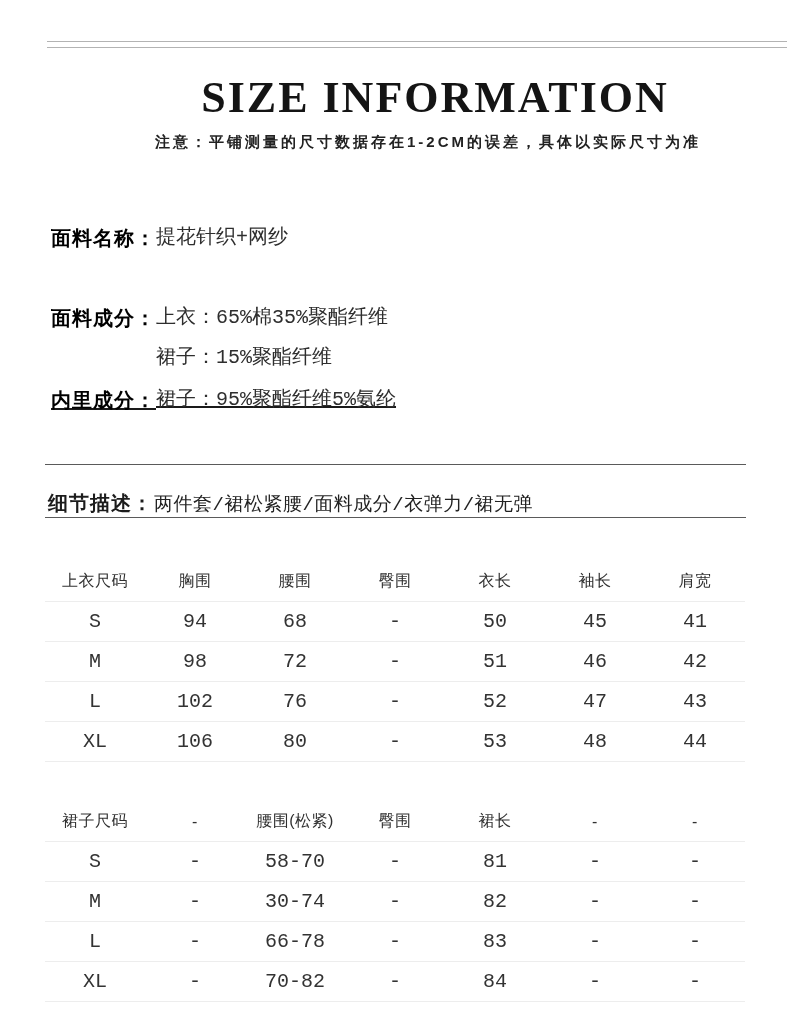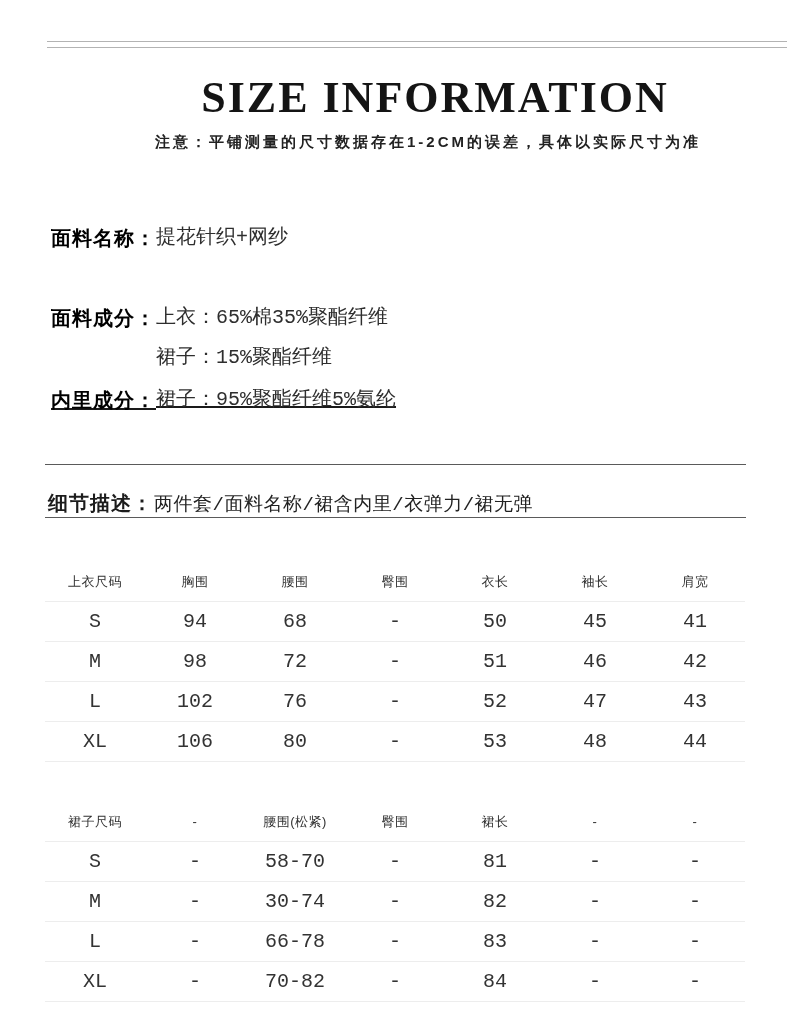--- a/index.html
+++ b/index.html
@@ -58,21 +58,21 @@
     display:flex;height:40px;align-items:center;
     border-bottom:1px solid #ededed;box-sizing:border-box;
   }
   .t-cell{
     flex:1 1 0;text-align:center;overflow:visible;white-space:nowrap;
     font-family:"Liberation Mono","Liberation Sans",sans-serif;
     font-size:20px;color:#333333;
   }
   .t-head .t-cell{
     font-family:"Liberation Sans",sans-serif;
-    font-size:13px;color:#303030;font-weight:500;letter-spacing:0.5px;
+    font-size:16px;color:#303030;font-weight:500;letter-spacing:0.5px;
   }
 </style>
 </head>
 <body>
 
 <div class="top-rule"></div>
 
 <div class="page-title">SIZE INFORMATION</div>
 <div class="notice">注意：平铺测量的尺寸数据存在1-2CM的误差，具体以实际尺寸为准</div>
 
@@ -93,21 +93,21 @@
 
 <div class="spec-row r3">
   <div class="spec-label">内里成分：</div>
   <div class="spec-lines">
     <div class="spec-line">裙子：95%聚酯纤维5%氨纶</div>
   </div>
 </div>
 
 <div class="details-band">
   <div class="details-label">细节描述：</div>
-  <div class="details-value">两件套/面料名称/裙含内里/衣弹力/裙无弹</div>
+  <div class="details-value">两件套/裙松紧腰/面料成分/衣弹力/裙无弹</div>
 </div>
 
 <div class="size-table t1">
   <div class="t-row t-head">
     <div class="t-cell">上衣尺码</div>
     <div class="t-cell">胸围</div>
     <div class="t-cell">腰围</div>
     <div class="t-cell">臀围</div>
     <div class="t-cell">衣长</div>
     <div class="t-cell">袖长</div>

